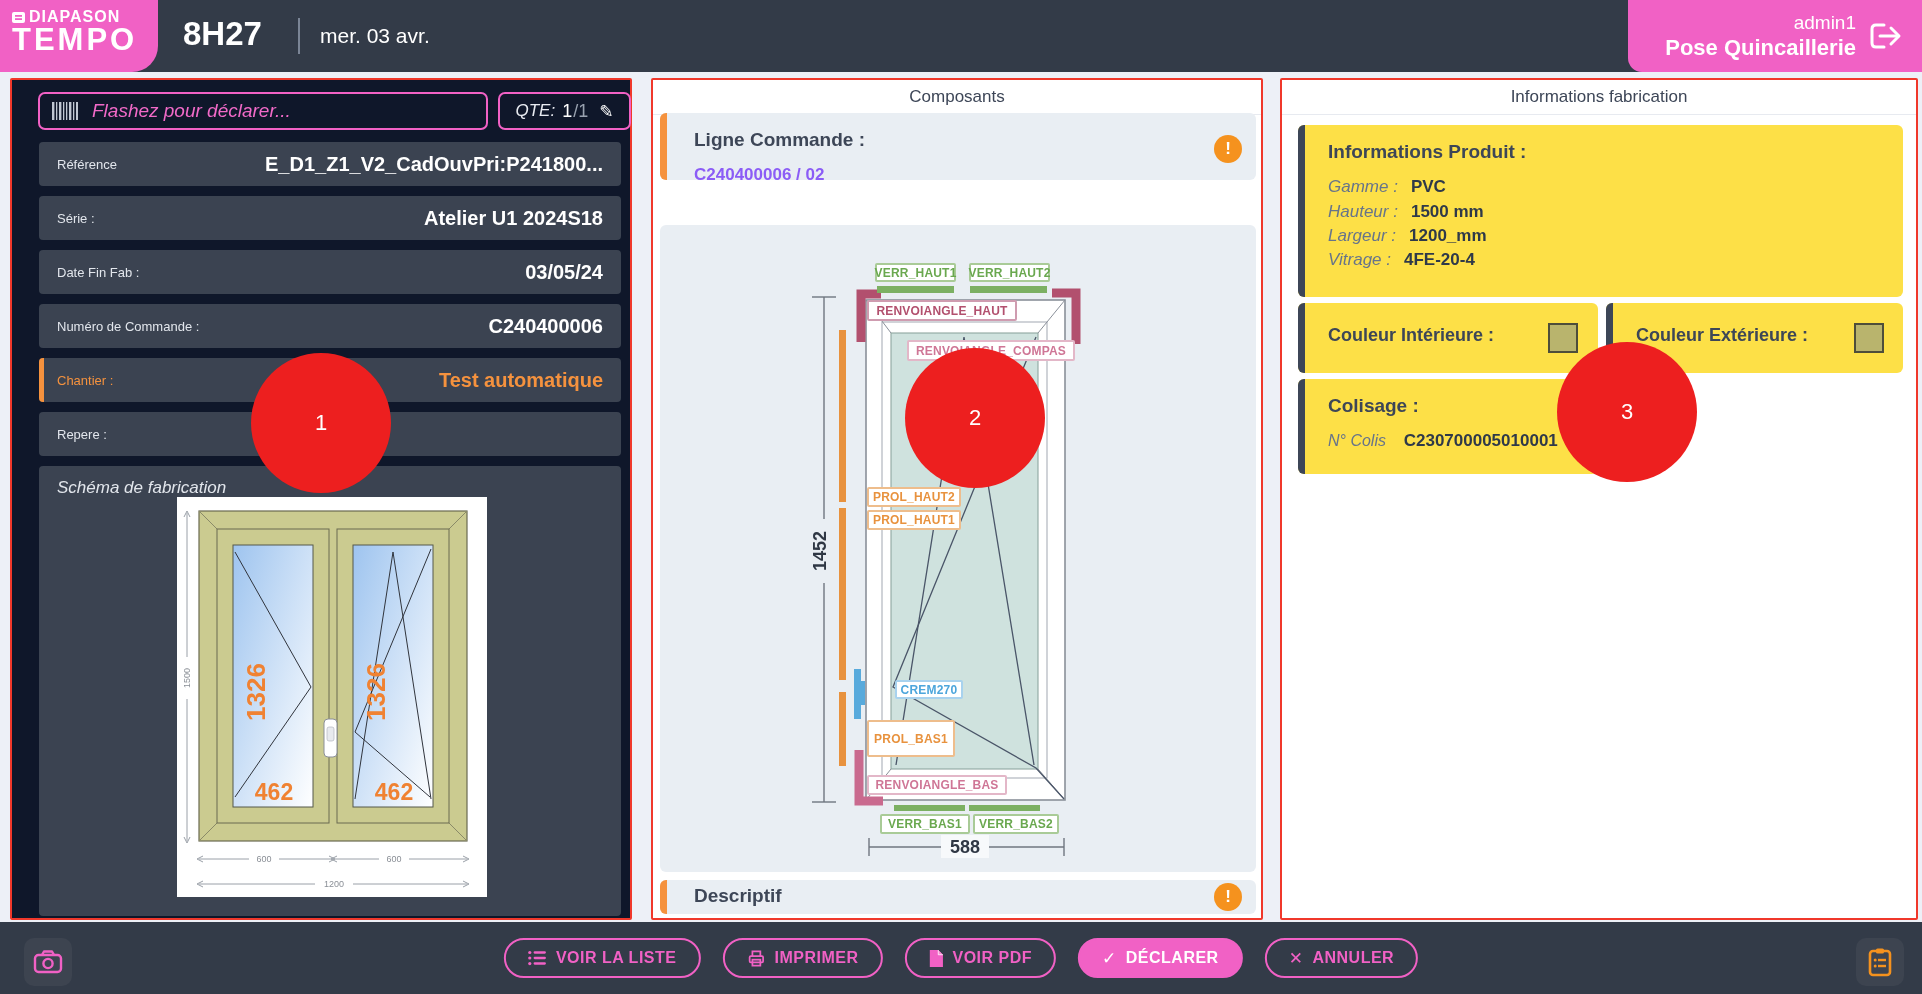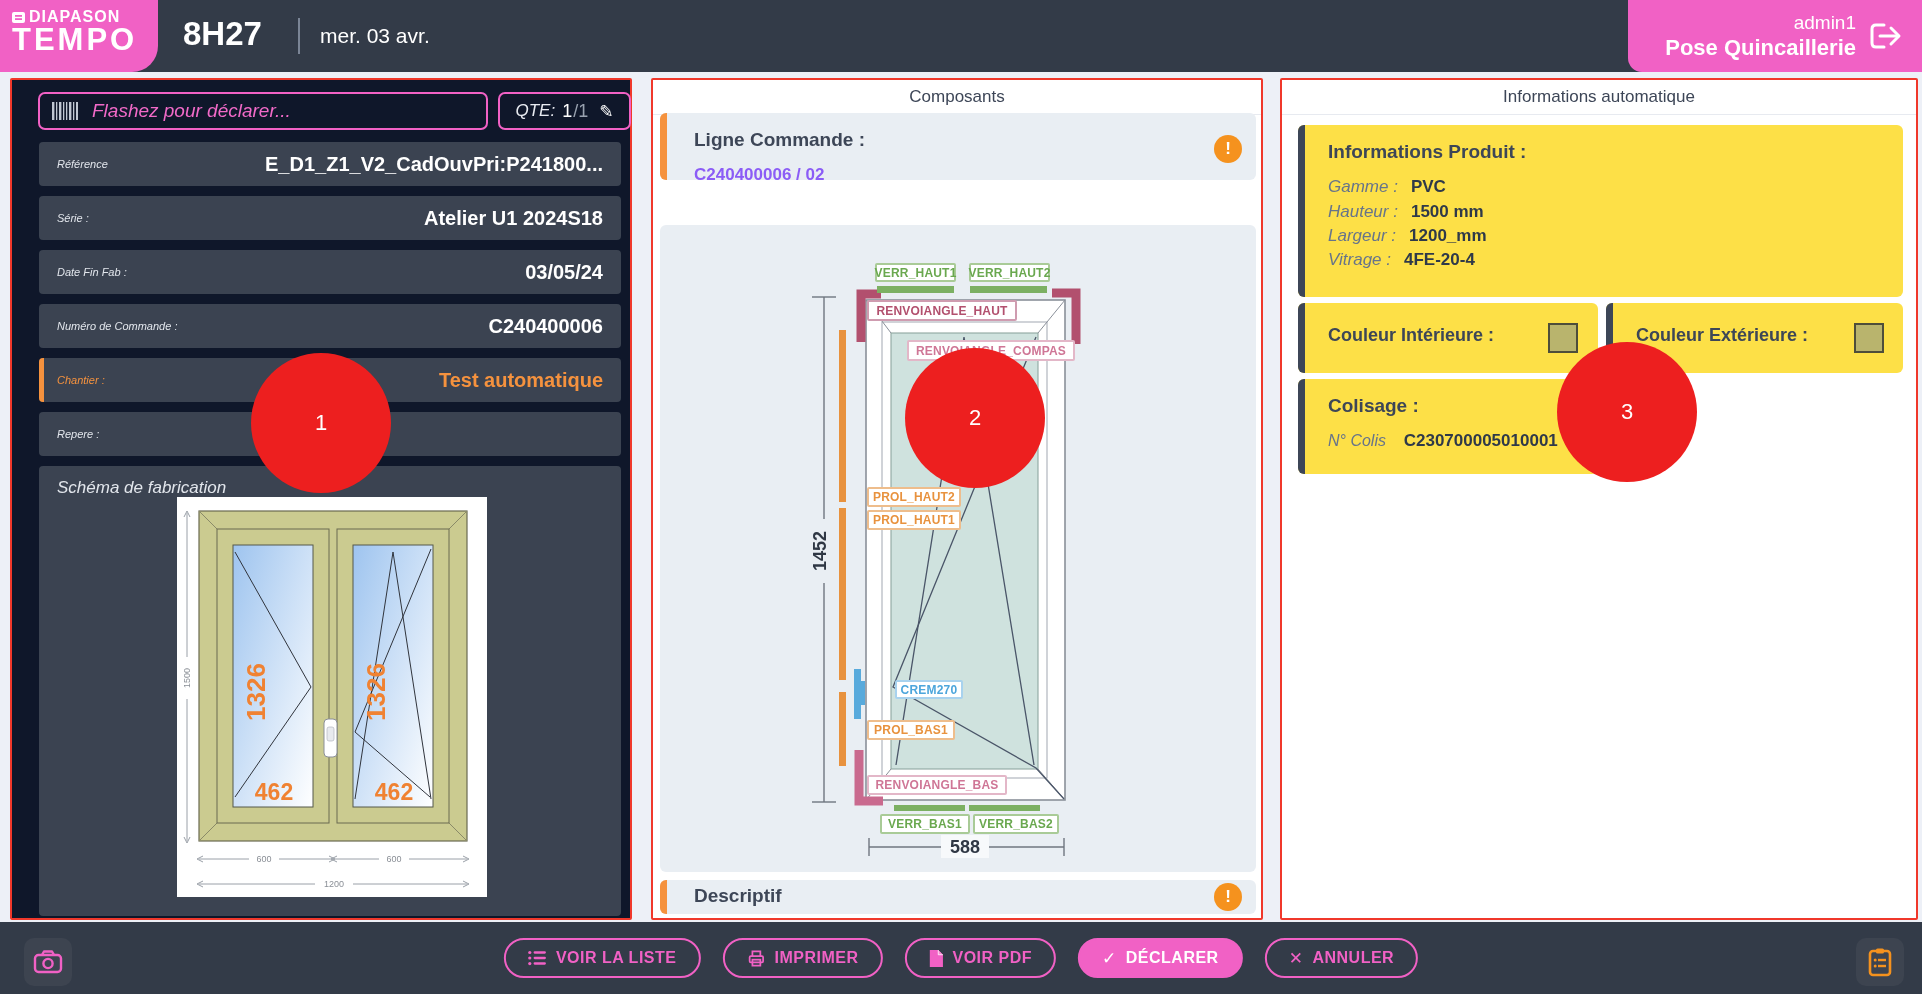--- a/index.html
+++ b/index.html
@@ -29,21 +29,21 @@
   
   #scaninput{position:absolute;left:26px;top:12px;width:450px;height:38px;border:2px solid #f161c5;border-radius:7px;box-sizing:border-box;background:transparent;display:flex;align-items:center;gap:12px;padding:0 12px;}
   #scaninput input{flex:1;background:transparent;border:none;outline:none;font-size:19px;font-style:italic;color:#f16ac8;font-family:"Liberation Sans",sans-serif;}
   #scaninput input::placeholder{color:#f16ac8;opacity:1;}
   #qtybox{position:absolute;left:486px;top:12px;width:133px;height:38px;border:2px solid #f161c5;border-radius:7px;box-sizing:border-box;display:flex;align-items:center;justify-content:center;gap:7px;color:#fff;cursor:pointer;}
   #qtybox .ql{font-style:italic;font-size:17px;color:#e8ebf1;}
   #qtybox .qv{font-size:18px;color:#fff;}
   #qtybox .qt{font-size:18px;color:#98a1af;}
   #qtybox .pencil{font-family:"DejaVu Sans",sans-serif;font-size:17px;color:#fff;margin-left:4px;}
   .lrow{position:absolute;left:27px;width:582px;height:44px;background:#3b4351;border-radius:4px;display:flex;align-items:center;justify-content:space-between;padding:0 18px;box-sizing:border-box;}
-  .lrow .lbl{font-style:italic;font-size:11px;color:#e2e6ec;}
+  .lrow .lbl{font-size:13px;color:#e2e6ec;}
   .lrow .val{font-weight:bold;font-size:20px;color:#fff;}
   .lrow.chantier .lbl,.lrow.chantier .val{color:#f5923e;}
   .lrow.chantier::before{content:"";position:absolute;left:0;top:0;bottom:0;width:5px;background:#f5923e;border-radius:4px 0 0 4px;}
   #schemarow{position:absolute;left:27px;top:386px;width:582px;height:450px;background:#3b4351;border-radius:4px;}
   #schemarow .lbl{position:absolute;left:18px;top:12px;font-style:italic;font-size:17px;color:#e2e6ec;}
   #schemacard{position:absolute;left:138px;top:31px;width:310px;height:400px;background:#ffffff;}
 
   
   .midcard{position:absolute;left:7px;width:596px;background:#e9eef3;border-radius:6px;}
   .orangebar::before{content:"";position:absolute;left:0;top:0;bottom:0;width:7px;background:#f5923e;border-radius:6px 0 0 6px;}
@@ -275,34 +275,34 @@
         <text x="305" y="628" font-size="18" font-weight="bold" fill="#2f3744" text-anchor="middle">588</text>
       </svg>
 
       <div class="clabel cl-green" style="left:215px;top:38px;width:81px;height:19px">VERR_HAUT1</div>
       <div class="clabel cl-green" style="left:309px;top:38px;width:81px;height:19px">VERR_HAUT2</div>
       <div class="clabel cl-maroon" style="left:207px;top:75px;width:150px;height:21px">RENVOIANGLE_HAUT</div>
       <div class="clabel cl-pink" style="left:247px;top:115px;width:168px;height:21px">RENVOIANGLE_COMPAS</div>
       <div class="clabel cl-orange" style="left:207px;top:262px;width:94px;height:20px">PROL_HAUT2</div>
       <div class="clabel cl-orange" style="left:207px;top:285px;width:94px;height:20px">PROL_HAUT1</div>
       <div class="clabel cl-blue" style="left:235px;top:455px;width:68px;height:19px">CREM270</div>
-      <div class="clabel cl-orange" style="left:207px;top:495px;width:88px;height:20px">PROL_BAS1</div>
+      <div class="clabel cl-orange" style="left:207px;top:495px;width:88px;height:37px">PROL_BAS1</div>
       <div class="clabel cl-pink" style="left:207px;top:550px;width:140px;height:20px">RENVOIANGLE_BAS</div>
       <div class="clabel cl-green" style="left:220px;top:589px;width:90px;height:20px">VERR_BAS1</div>
       <div class="clabel cl-green" style="left:313px;top:589px;width:86px;height:20px">VERR_BAS2</div>
     </div>
 
     <div id="descrow" class="midcard orangebar">
       <div class="t1">Descriptif</div>
       <div class="warn" style="top:3px">!</div>
     </div>
   </div>
 
   <div id="panel-right" class="panel">
-    <div class="panel-title">Informations automatique</div>
+    <div class="panel-title">Informations fabrication</div>
 
     <div class="rcard navybar" style="left:16px;top:45px;width:605px;height:172px">
       <div class="h">Informations Produit :</div>
       <div class="specline" style="top:52px"><span class="sl">Gamme :</span><span class="sv">PVC</span></div>
       <div class="specline" style="top:77px"><span class="sl">Hauteur :</span><span class="sv">1500 mm</span></div>
       <div class="specline" style="top:101px"><span class="sl">Largeur :</span><span class="sv">1200_mm</span></div>
       <div class="specline" style="top:125px"><span class="sl">Vitrage :</span><span class="sv">4FE-20-4</span></div>
     </div>
 
     <div class="rcard navybar" style="left:16px;top:223px;width:300px;height:70px">

